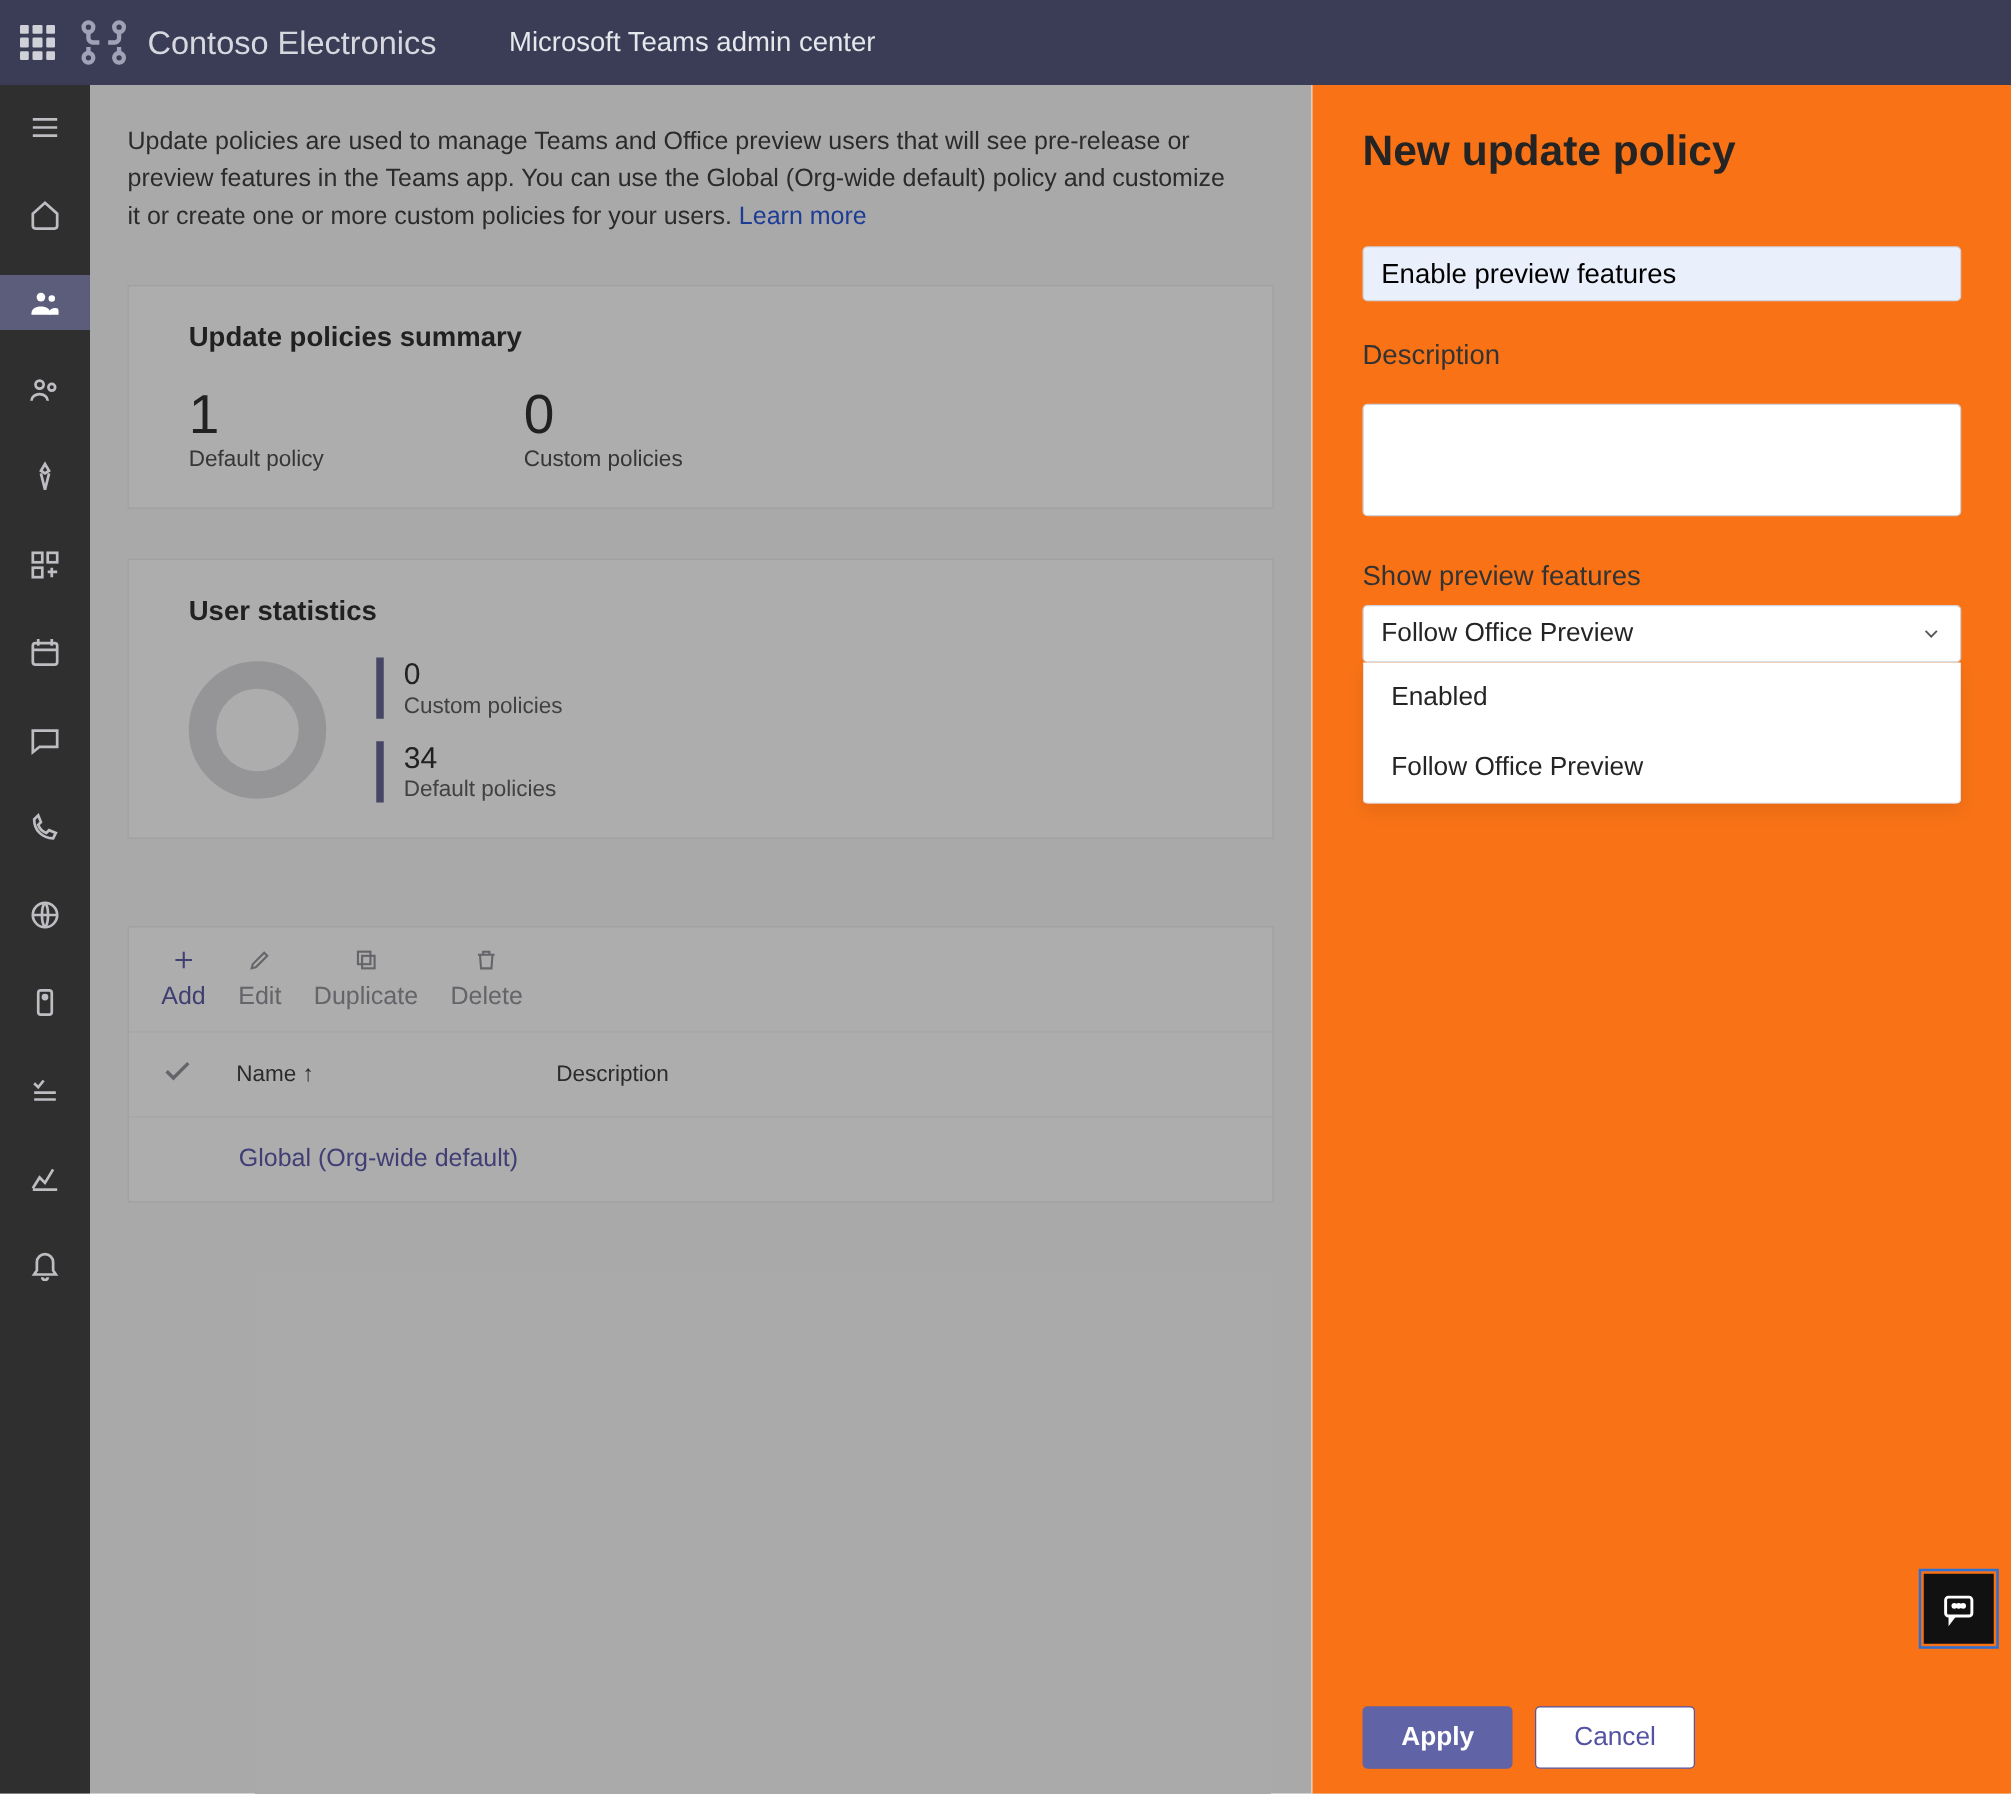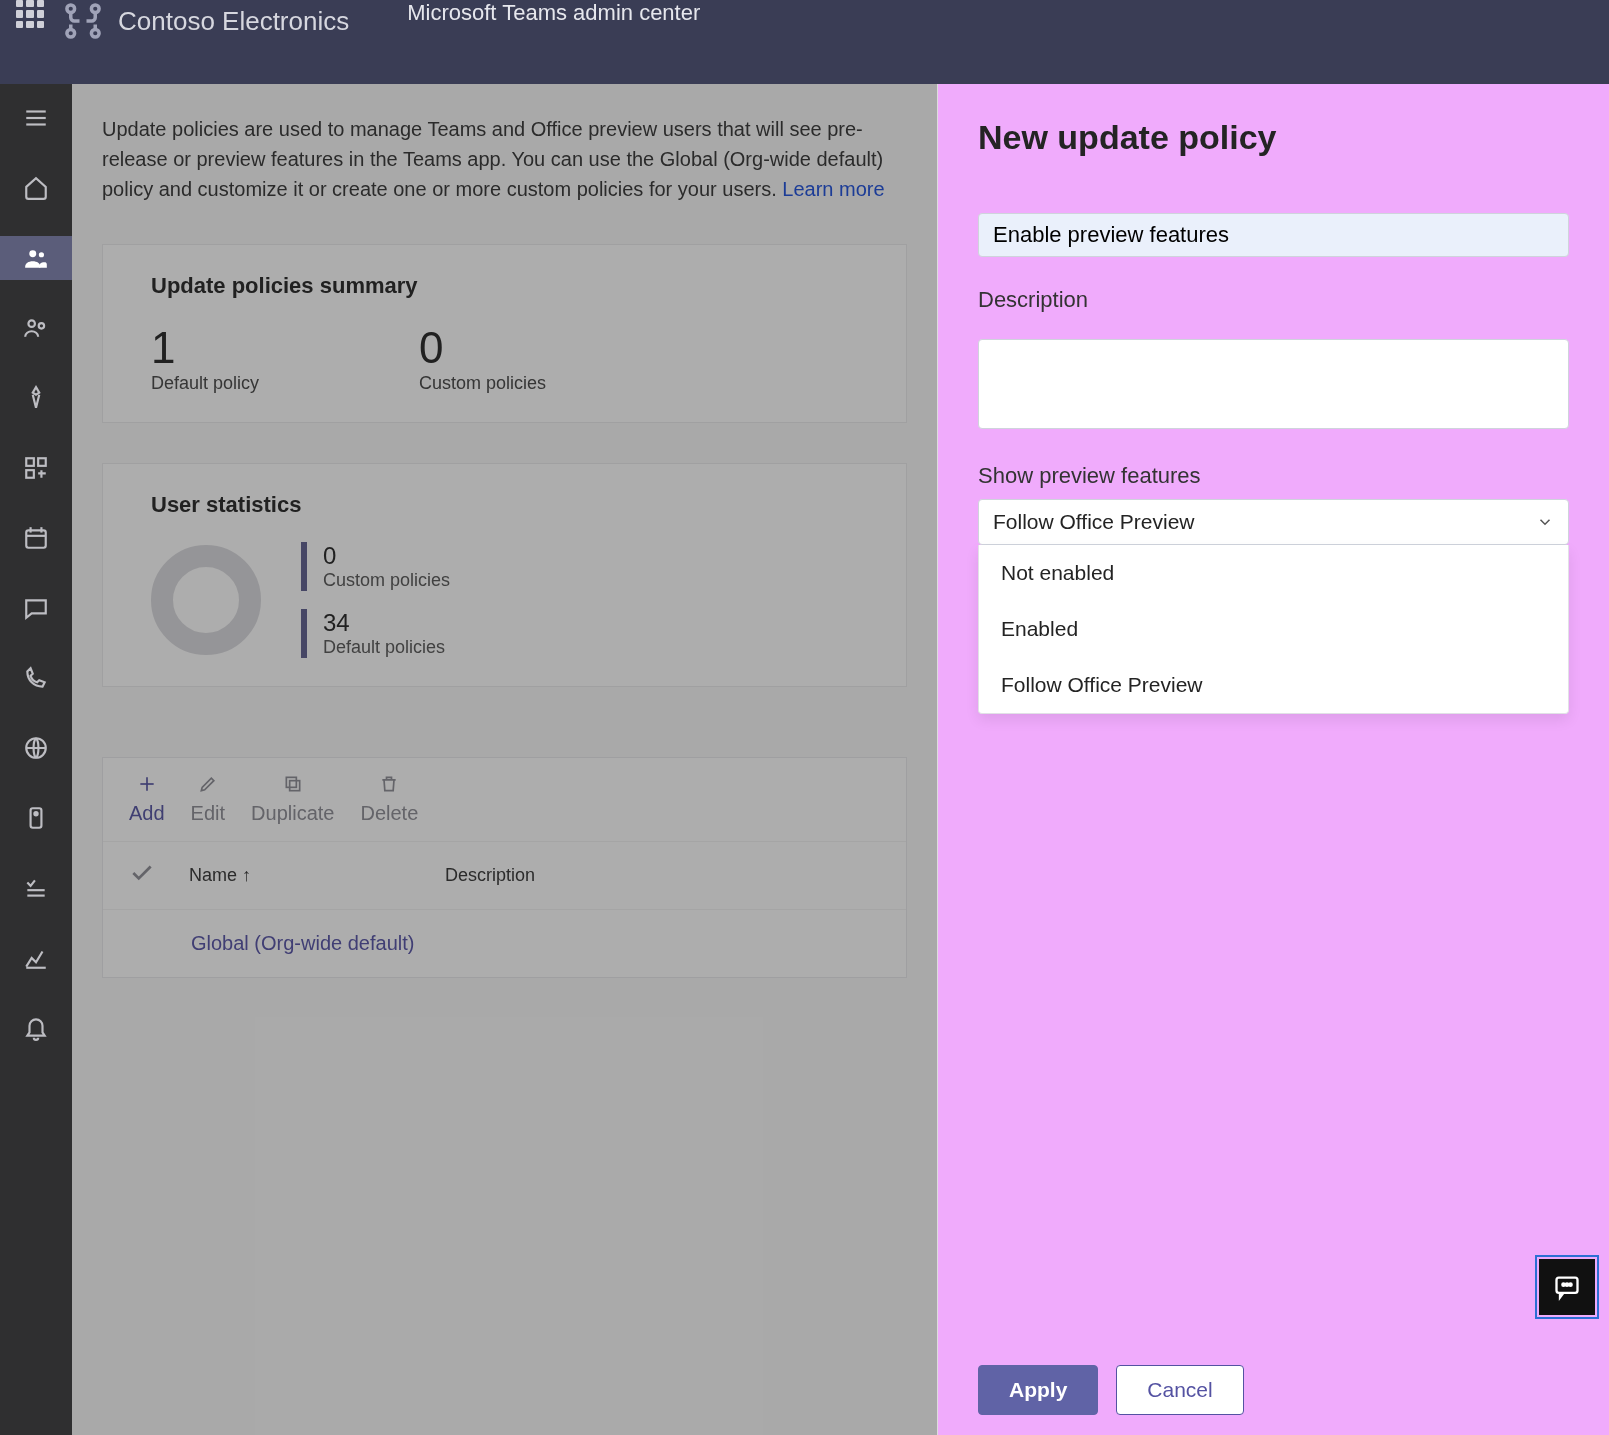--- a/index.html
+++ b/index.html
@@ -1,25 +1,25 @@
 <!DOCTYPE html>
 <html><head>
 <meta charset="utf-8">
 <style>
   * { box-sizing: border-box; margin: 0; padding: 0; }
   html, body { height: 100%; font-family: "Segoe UI", -apple-system, sans-serif; color: #242424; }
   body { display: flex; flex-direction: column; overflow: hidden; }
 
   
   .header {
-    height: 84px;
+    height: 68px;
     background: #3a3d55;
     color: #d0d1da;
     display: flex;
-    align-items: flex-start;
+    align-items: center;
     padding: 0 16px;
     gap: 18px;
     flex-shrink: 0;
   }
   .waffle {
     width: 28px; height: 28px;
     display: grid; grid-template-columns: repeat(3,1fr); grid-template-rows: repeat(3,1fr);
     gap: 3px; cursor: pointer;
   }
   .waffle span { background: #cfd0d8; border-radius: 1px; }
@@ -89,21 +89,21 @@
   .thead { display:flex; align-items:center; gap:34px; padding:18px 26px; border-bottom:1px solid #eee; font-size:18px; color:#333; }
   .thead .chk { color:#8a8a92; }
   .trow { display:flex; align-items:center; gap:40px; padding:22px 26px; }
   .trow .cell-name { color:#5451a3; font-size:20px; margin-left:62px; }
 
   
   .scrim { position:absolute; inset:0; background:rgba(30,30,30,0.35); }
 
   
   .panel {
-    width:672px; background:#f0abfc; border-left:1px solid #ddd;
+    width:560px; background:#f97316; border-left:1px solid #ddd;
     display:flex; flex-direction:column; padding:34px 40px 20px 40px;
     position:relative; flex-shrink:0;
   }
   .panel h2 { font-size:34px; font-weight:700; margin-bottom:40px; }
   .flabel { font-size:22px; color:#333; margin-bottom:10px; }
   .finput {
     width:100%; font-size:22px; padding:8px 14px;
     border:1px solid #cfd3dc; border-radius:4px;margin-top:16px;
   }
   .finput.name-val { background:#eaf0fb; }
@@ -358,21 +358,20 @@
 
     <div class="fgroup" style="margin-bottom:0">
       <div class="flabel">Show preview features</div>
       <div class="select">
         <span>Follow Office Preview</span>
         <svg viewBox="0 0 24 24" stroke="currentColor" stroke-width="2" fill="none">
             <polyline points="6 9 12 15 18 9"></polyline>
           </svg>
       </div>
       <div class="dropdown">
-        <div class="opt">Not enabled</div>
         <div class="opt">Enabled</div>
         <div class="opt">Follow Office Preview</div>
       </div>
     </div>
 
     <div class="panel-actions">
       <button class="btn primary">Apply</button>
       <button class="btn secondary">Cancel</button>
     </div>
 

